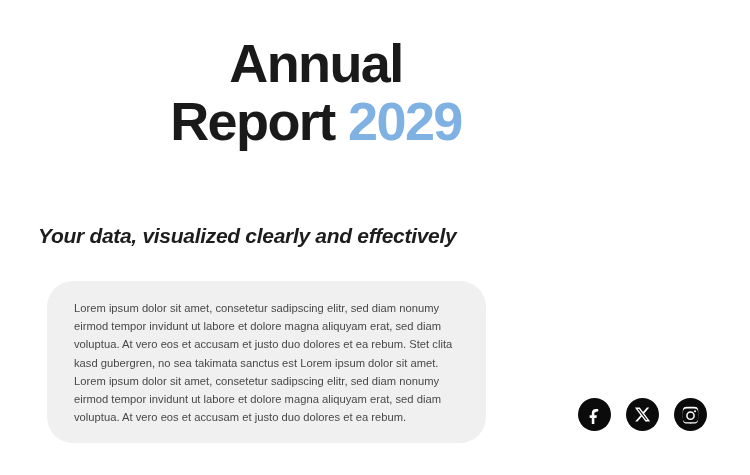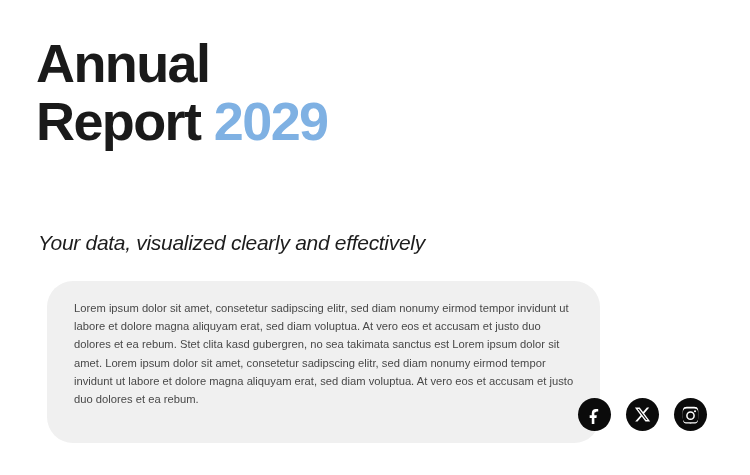--- a/index.html
+++ b/index.html
@@ -31,47 +31,48 @@
     width: 560px;
   }
 
   .headline-line {
     font-size: 54px;
     line-height: 58px;
     font-weight: 800;
     letter-spacing: -1.6px;
     color: #1a1a1a;
     white-space: nowrap;
+    text-align: center;
   }
 
   .headline-accent {
     color: #7fb1e3;
     font-weight: 800;
   }
 
   
   .subtitle {
     position: absolute;
     left: 38px;
-    top: 230px;
+    top: 223px;
     font-size: 21px;
     line-height: 26px;
     font-style: italic;
-    font-weight: 400;
+    font-weight: 700;
     letter-spacing: -0.3px;
     color: #1d1d1d;
     white-space: nowrap;
   }
 
   
   .body-card {
     position: absolute;
     left: 47px;
     top: 281px;
-    width: 553px;
+    width: 439px;
     height: 162px;
     background: #f0f0f0;
     border-radius: 26px;
     padding: 18px 26px 14px 27px;
   }
 
   .body-text {
     font-size: 11.2px;
     line-height: 18.2px;
     color: #484848;

